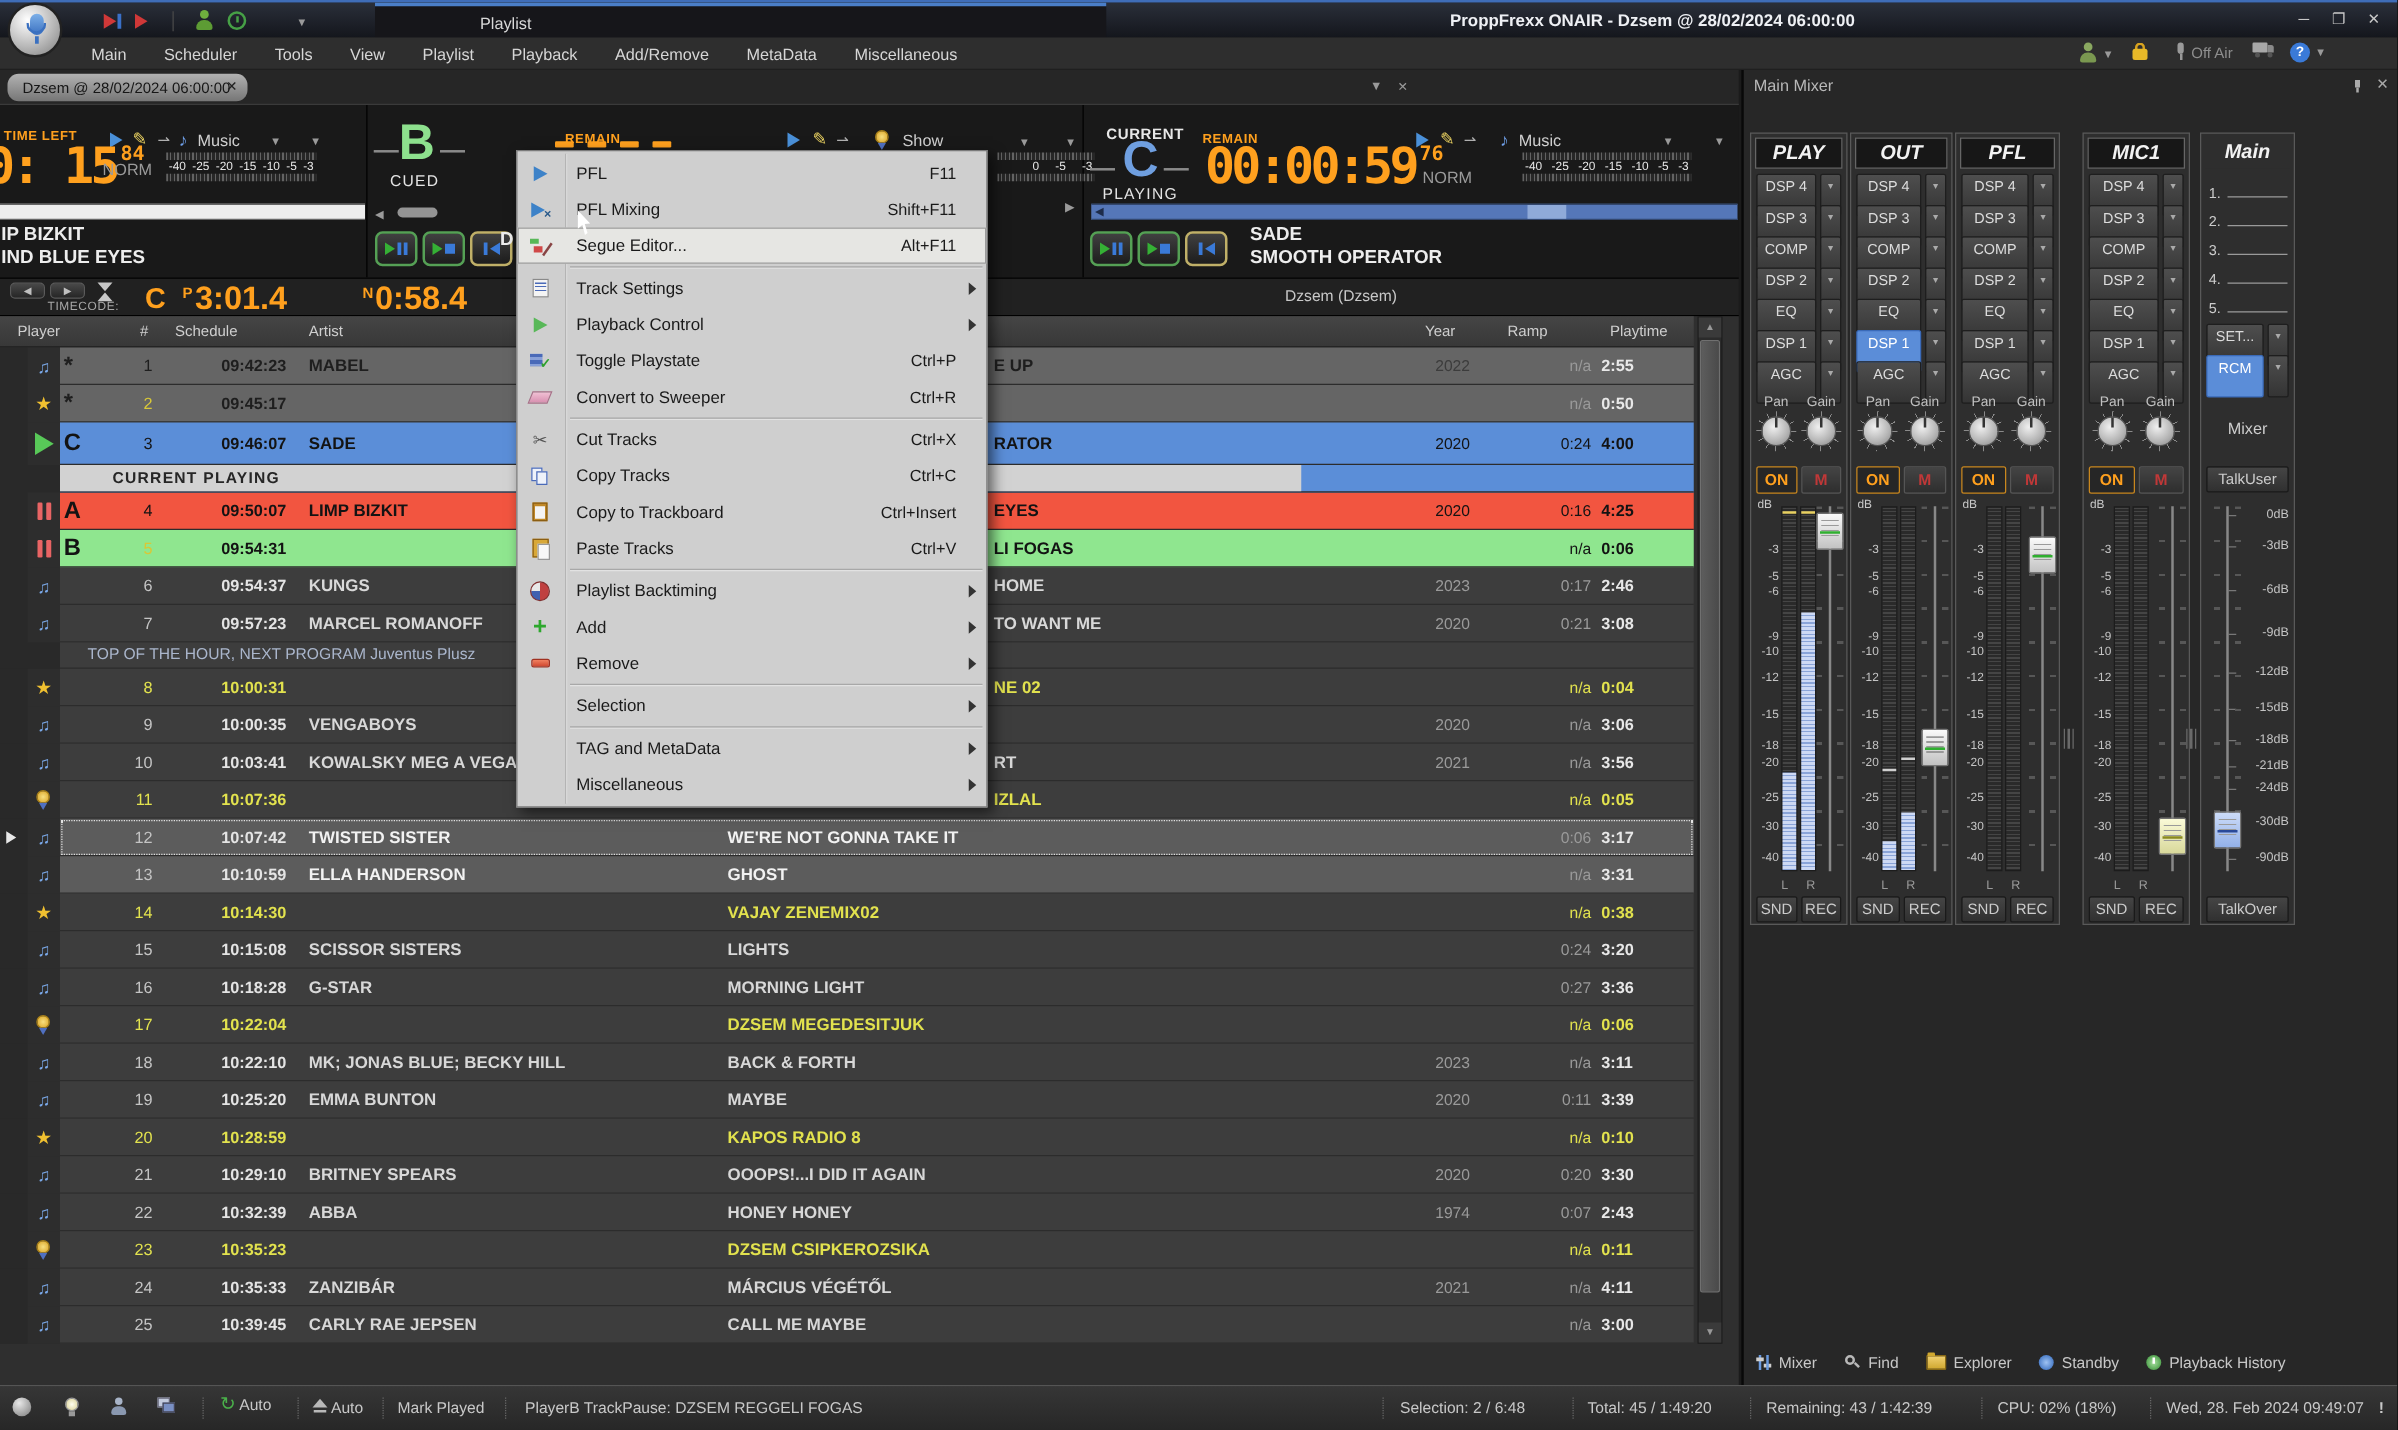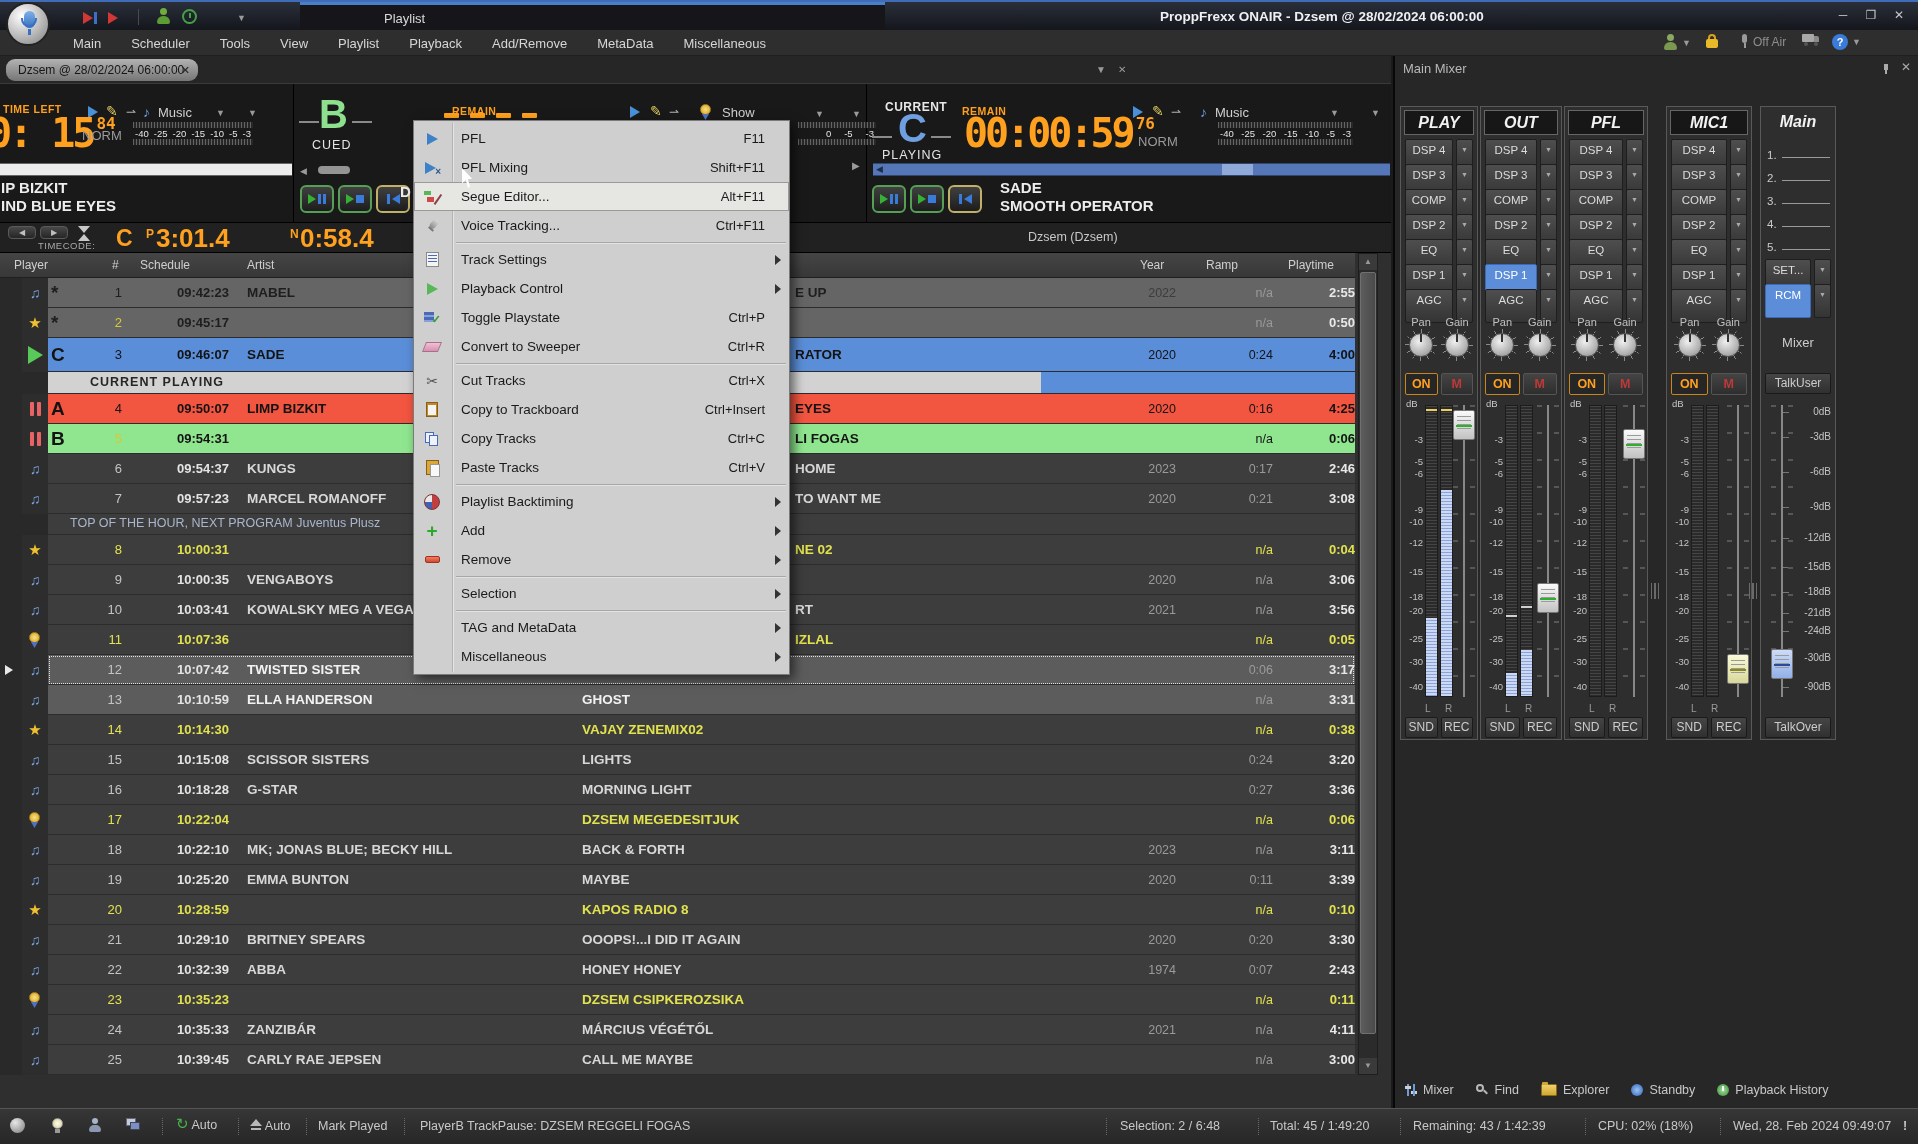--- a/index.html
+++ b/index.html
@@ -104,21 +104,21 @@
   .c-rest{width:1307px;flex:none;display:flex;align-items:center;background:#3d3d3d;border-bottom:1px solid #2c2c2c;box-sizing:border-box;}
   .cell{white-space:nowrap;overflow:hidden;box-sizing:border-box;}
   .cw-state{width:44px;padding-left:3px;font-size:19px;font-weight:bold;color:#e8e8e8;}
   .cw-num{width:30px;text-align:right;font-size:13px;color:#c4c4c4;}
   .cw-sched{width:115px;text-align:right;padding-right:8px;font-size:13px;font-weight:bold;color:#e4e4e4;}
   .cw-artist{width:341px;padding-left:10px;font-size:13.5px;font-weight:bold;color:#d8d8d8;}
   .cw-title{width:558px;padding-left:4px;font-size:13.5px;font-weight:bold;color:#d8d8d8;}
   .cw-title.cut{padding-left:217px;}
   .cw-year{width:40px;text-align:right;font-size:12.5px;color:#9a9a9a;}
   .cw-ramp{width:105px;text-align:right;padding-right:8px;font-size:12.5px;color:#9a9a9a;}
-  .cw-len{width:74px;text-align:right;padding-right:0;font-size:13px;font-weight:bold;color:#e8e8e8;}
+  .cw-len{width:74px;padding-right:16px;font-size:13px;font-weight:bold;color:#e8e8e8;}
   
   .v-played .c-rest{background:#656565;}
   .v-played .cw-state,.v-played .cw-num,.v-played .cw-sched,.v-played .cw-artist,.v-played .cw-title{color:#1e1e1e;}
   .v-played .cw-year{color:#3c3c3c;}
   .v-current .c-rest{background:#5b8ed8;}
   .v-playerA .c-rest{background:#f25540;}
   .v-playerB .c-rest{background:#8fe68f;}
   .v-current .cell,.v-playerA .cell,.v-playerB .cell{color:#131313;}
   .v-selected .c-rest{background:#5c5c5c;}
   .v-selected .cw-artist,.v-selected .cw-title{color:#f2f2f2;}
@@ -1398,27 +1398,20 @@
       </div>
       <div class="citem hi">
         <div class="cicon">
           <span class="ci-segue">
             <i></i>
           </span>
         </div>
         <span class="clabel">Segue Editor...</span>
         <span class="cshort">Alt+F11</span>
       </div>
-      <div class="citem">
-        <div class="cicon">
-          <span class="ci-voice"></span>
-        </div>
-        <span class="clabel">Voice Tracking...</span>
-        <span class="cshort">Ctrl+F11</span>
-      </div>
       <div class="csep"></div>
       <div class="citem">
         <div class="cicon">
           <span class="ci-tracksettings"></span>
         </div>
         <span class="clabel">Track Settings</span>
         <span class="carrow"></span>
       </div>
       <div class="citem">
         <div class="cicon">
@@ -1444,34 +1437,34 @@
       <div class="csep"></div>
       <div class="citem">
         <div class="cicon">
           <span class="ci-cut">✂</span>
         </div>
         <span class="clabel">Cut Tracks</span>
         <span class="cshort">Ctrl+X</span>
       </div>
       <div class="citem">
         <div class="cicon">
+          <span class="ci-copy"></span>
+        </div>
+        <span class="clabel">Copy Tracks</span>
+        <span class="cshort">Ctrl+C</span>
+      </div>
+      <div class="citem">
+        <div class="cicon">
           <span class="ci-clipboard"></span>
         </div>
         <span class="clabel">Copy to Trackboard</span>
         <span class="cshort">Ctrl+Insert</span>
       </div>
       <div class="citem">
         <div class="cicon">
-          <span class="ci-copy"></span>
-        </div>
-        <span class="clabel">Copy Tracks</span>
-        <span class="cshort">Ctrl+C</span>
-      </div>
-      <div class="citem">
-        <div class="cicon">
           <span class="ci-paste"></span>
         </div>
         <span class="clabel">Paste Tracks</span>
         <span class="cshort">Ctrl+V</span>
       </div>
       <div class="csep"></div>
       <div class="citem">
         <div class="cicon">
           <span class="ci-backtiming"></span>
         </div>

